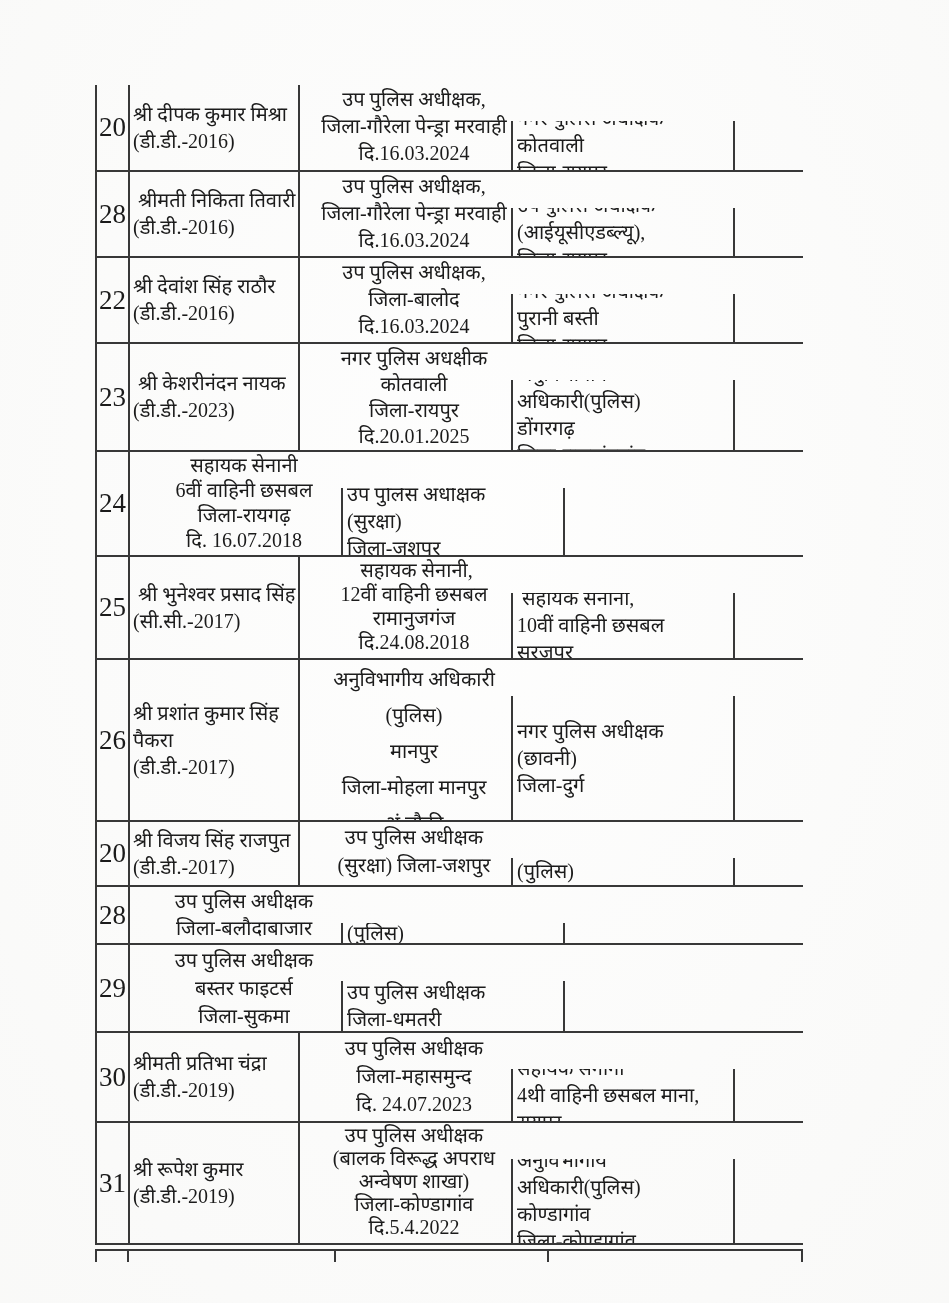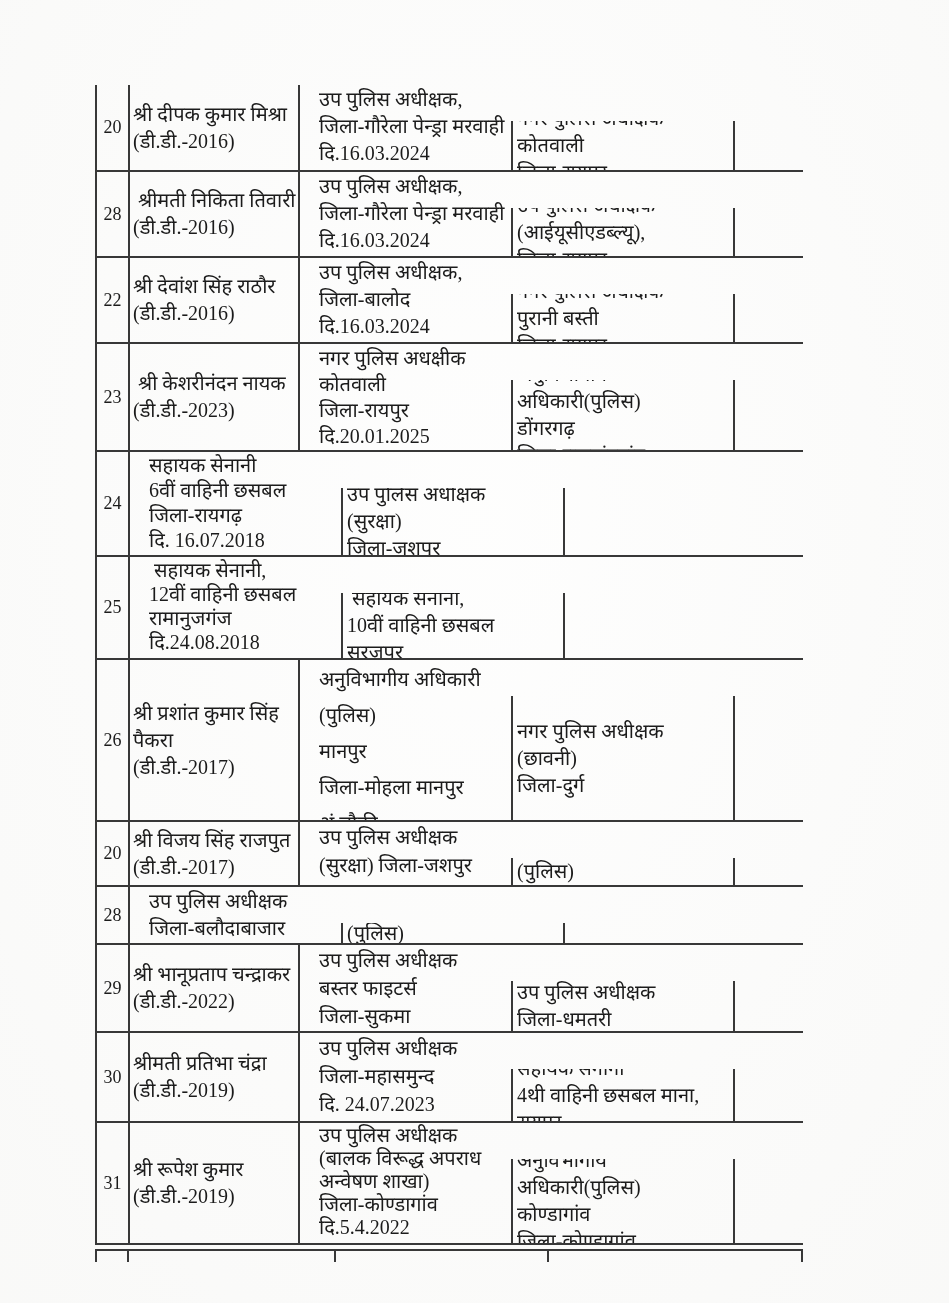--- a/index.html
+++ b/index.html
@@ -34,32 +34,33 @@
   .cell{
     box-sizing:border-box;
     border-left:2px solid var(--bc);
     overflow:hidden;
     white-space:pre-wrap;
     font-size:20px;
   }
   .c-serial{
     width:33px;
     display:flex;align-items:center;justify-content:center;
-    font-size:18px;
+    font-size:27px;
     padding:0;
   }
   .c-name{
     width:170px;
     display:flex;align-items:center;
     padding:2px 2px 2px 3px;
     line-height:27px;
   }
   .c-current{
     width:213px;
     padding:1px 2px 1px 19px;
+    text-align:center;
   }
   .c-new{
     width:224px;
     border-right:2px solid var(--bc);
     display:flex;align-items:center;
     padding:2px 0 2px 4px;
     line-height:27px;
     margin-top:36px;
   }
   .bottom-line{
@@ -130,20 +131,22 @@
         <div class="cell c-current" style="line-height: 25px;">सहायक सेनानी
 6वीं वाहिनी छसबल
 जिला-रायगढ़
 दि. 16.07.2018</div>
         <div class="cell c-new">उप पुलिस अधीक्षक
 (सुरक्षा)
 जिला-जशपुर</div>
       </div>
       <div class="row" style="height: 103px;">
         <div class="cell c-serial">25</div>
+        <div class="cell c-name"> श्री भुनेश्वर प्रसाद सिंह
+(सी.सी.-2017)</div>
         <div class="cell c-current" style="line-height: 24px;"> सहायक सेनानी,
 12वीं वाहिनी छसबल
 रामानुजगंज
 दि.24.08.2018</div>
         <div class="cell c-new"> सहायक सेनानी,
 10वीं वाहिनी छसबल
 सूरजपुर</div>
       </div>
       <div class="row" style="height: 162px;">
         <div class="cell c-serial">26</div>
@@ -170,22 +173,20 @@
       </div>
       <div class="row" style="height: 58px;">
         <div class="cell c-serial">28</div>
         <div class="cell c-current" style="line-height: 27px;">उप पुलिस अधीक्षक
 जिला-बलौदाबाजार</div>
         <div class="cell c-new">अनुविभागीय अधिकारी (पुलिस)
 जिला-बलौदाबाजार</div>
       </div>
       <div class="row" style="height: 88px;">
         <div class="cell c-serial">29</div>
-        <div class="cell c-name">श्री भानूप्रताप चन्द्राकर
-(डी.डी.-2022)</div>
         <div class="cell c-current" style="line-height: 28px;">उप पुलिस अधीक्षक
 बस्तर फाइटर्स
 जिला-सुकमा</div>
         <div class="cell c-new">उप पुलिस अधीक्षक
 जिला-धमतरी</div>
       </div>
       <div class="row" style="height: 90px;">
         <div class="cell c-serial">30</div>
         <div class="cell c-name">श्रीमती प्रतिभा चंद्रा
 (डी.डी.-2019)</div>

